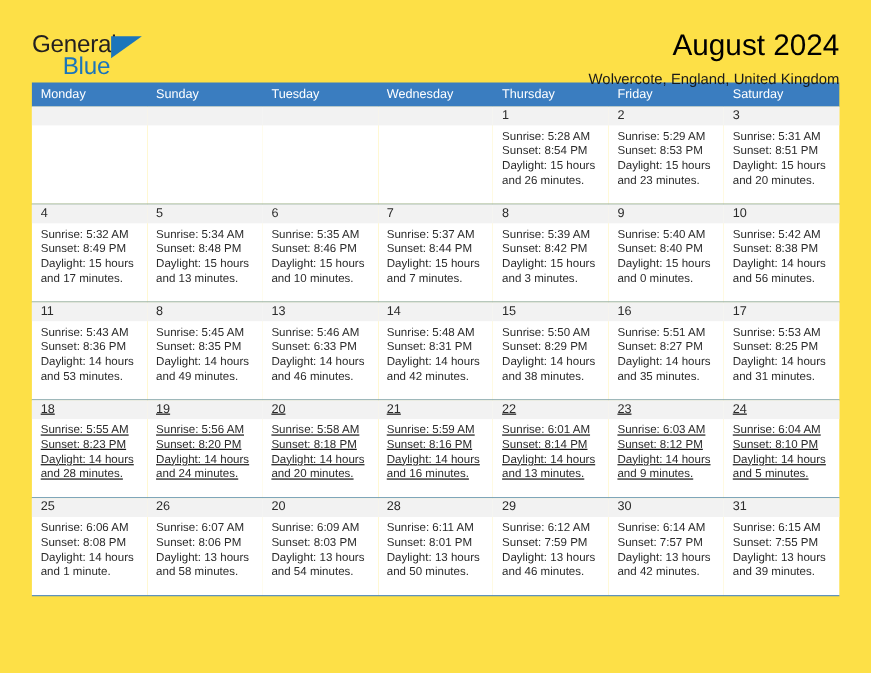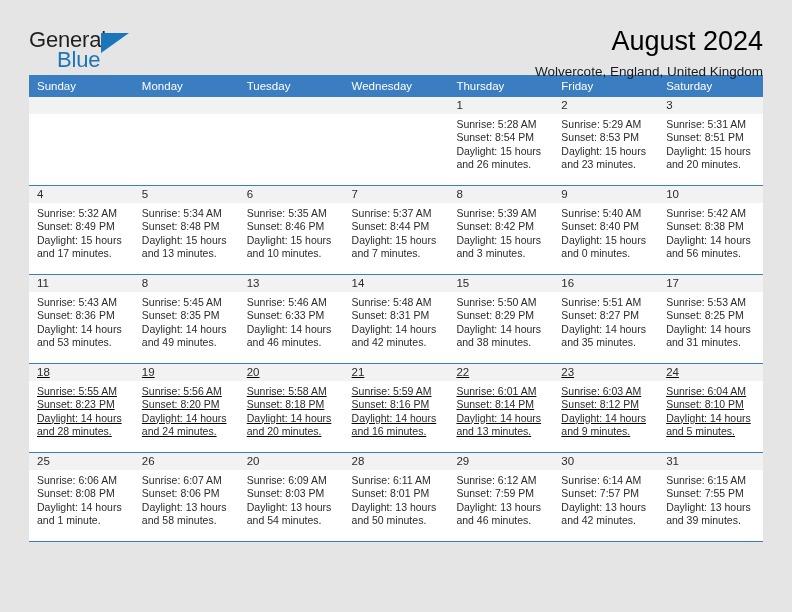--- a/index.html
+++ b/index.html
@@ -6,21 +6,21 @@
   html, body {
     width: 792px;
     height: 612px;
     background: #ffffff;
     font-family: "Liberation Sans", sans-serif;
   }
   .page {
     position: relative;
     width: 792px;
     height: 612px;
-    background: #e5e5e5;
+    background: #fde047;
     padding: 0 29px;
   }
 
   
   .topbar {
     display: flex;
     align-items: flex-start;
     justify-content: space-between;
     padding-top: 27px;
     height: 75px;
@@ -119,22 +119,22 @@
       <span class="logo-blue">Blue</span>
     </div>
     <div class="titles">
       <div class="month-title">August 2024</div>
       <div class="location">Wolvercote, England, United Kingdom</div>
     </div>
   </div>
 
   <div class="calendar" id="calendar">
     <div class="dow-row" id="dow-row">
+        <div class="dow">Monday</div>
         <div class="dow">Sunday</div>
-        <div class="dow">Monday</div>
         <div class="dow">Tuesday</div>
         <div class="dow">Wednesday</div>
         <div class="dow">Thursday</div>
         <div class="dow">Friday</div>
         <div class="dow">Saturday</div>
       </div>
     <div id="weeks">
         <div class="week" style="height: 89px;">
           <div class="cell empty">
             <div class="daynum-strip"></div>

